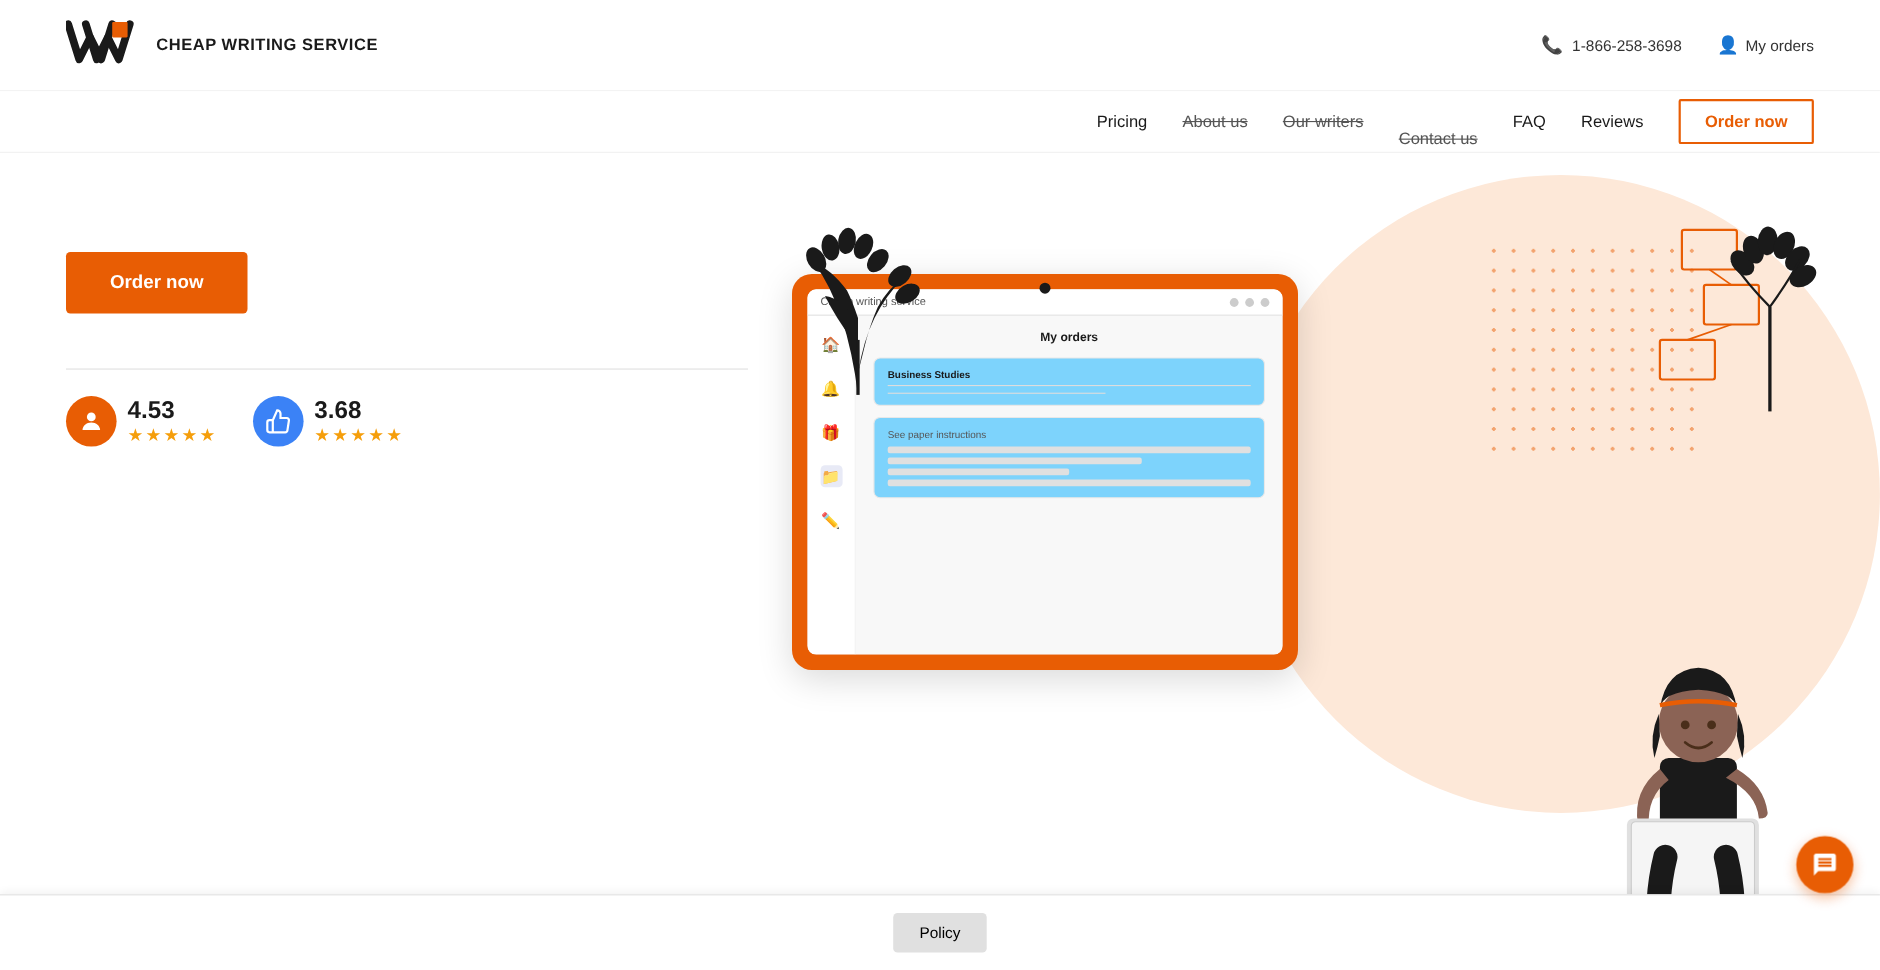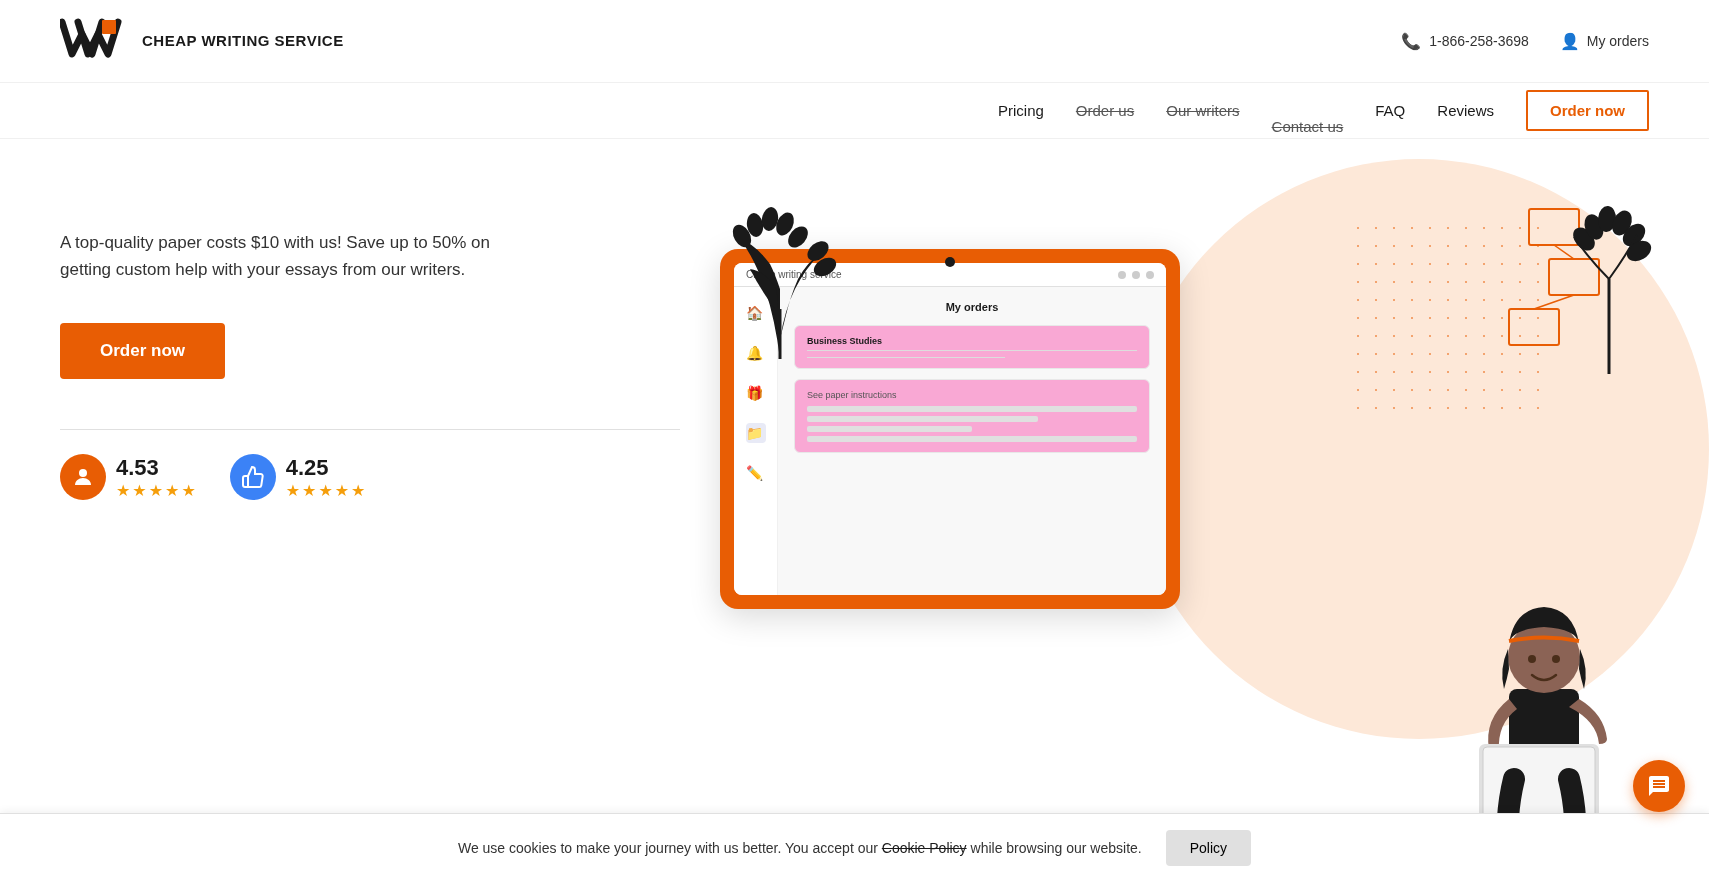--- a/index.html
+++ b/index.html
@@ -260,21 +260,21 @@
       background: #f8f8f8;
     }
     .tablet-orders-title {
       font-size: 11px;
       font-weight: 700;
       color: #1a1a1a;
       margin-bottom: 12px;
       text-align: center;
     }
     .tablet-card {
-      background: #f9a8d4;
+      background: #7dd3fc;
       border-radius: 6px;
       padding: 10px 12px;
       margin-bottom: 10px;
       border: 1px solid #e8e8e8;
     }
     .tablet-card-title {
       font-size: 9px;
       font-weight: 600;
       color: #1a1a1a;
       margin-bottom: 4px;
@@ -388,32 +388,31 @@
     </div>
     <div class="header-orders">
       <span style="font-size:16px;">👤</span>
       <span>My orders</span>
     </div>
   </div>
 </header>
 
 <nav style="display:flex; align-items:center; justify-content:flex-end; padding:0 60px 0 60px; border-bottom:1px solid #f0f0f0; background:#fff; height:56px; gap:32px;">
   <a href="#" class="nav" style="text-decoration:none; font-size:15px; color:#1a1a1a; font-weight:500;">Pricing</a>
-  <a href="#" class="nav" style="text-decoration:line-through; font-size:15px; color:#555;">Order us</a>
+  <a href="#" class="nav" style="text-decoration:line-through; font-size:15px; color:#555;">About us</a>
   <a href="#" class="nav" style="text-decoration:line-through; font-size:15px; color:#555;">Our writers</a>
   <a href="#" class="nav" style="text-decoration:line-through; font-size:15px; color:#555;margin-top:32px;">Contact us</a>
   <a href="#" class="nav" style="text-decoration:none; font-size:15px; color:#1a1a1a;">FAQ</a>
   <a href="#" class="nav" style="text-decoration:none; font-size:15px; color:#1a1a1a;">Reviews</a>
   <button class="nav-order-btn">Order now</button>
 </nav>
 
 <section class="main">
 
   <div class="left-content">
-    <p class="hero-subtitle">A top-quality paper costs $10 with us! Save up to 50% on getting custom help with your essays from our writers.</p>
     <button class="order-btn-main">Order now</button>
     <div class="divider"></div>
 
     
     <div class="ratings">
       <div class="rating-item">
         <div class="rating-icon-wrap" style="background:#e85d04;">
           <svg width="24" height="24" viewBox="0 0 24 24" fill="none">
             <circle cx="12" cy="8" r="4" fill="white"></circle>
             <path d="M4 20c0-4 3.6-7 8-7s8 3 8 7" fill="white"></path>
@@ -424,21 +423,21 @@
           <div class="stars">★★★★★</div>
         </div>
       </div>
       <div class="rating-item">
         <div class="rating-icon-wrap blue">
           <svg width="24" height="24" viewBox="0 0 24 24" fill="none">
             <path d="M14 9V5a3 3 0 0 0-3-3l-4 9v11h11.28a2 2 0 0 0 2-1.7l1.38-9a2 2 0 0 0-2-2.3zM7 22H4a2 2 0 0 1-2-2v-7a2 2 0 0 1 2-2h3" stroke="white" stroke-width="2" fill="none" stroke-linecap="round"></path>
           </svg>
         </div>
         <div>
-          <div class="rating-value">4.25</div>
+          <div class="rating-value">3.68</div>
           <div class="stars">★★★★★</div>
         </div>
       </div>
     </div>
   </div>
 
   <div class="right-illustration">
 
     <div class="circle-bg"></div>
 
@@ -563,27 +562,20 @@
         <path d="M130 200 Q140 240 135 290" stroke="#1a1a1a" stroke-width="22" fill="none" stroke-linecap="round"></path>
 
         <ellipse cx="75" cy="292" rx="18" ry="10" fill="#fff"></ellipse>
         <ellipse cx="132" cy="292" rx="18" ry="10" fill="#fff"></ellipse>
       </svg>
     </div>
   </div>
 </section>
 
 <div class="cookie-bar">
-  <span class="cookie-text">
-    <span>We use cookies to make your journey with us better. You accept our</span>
-    <span> </span>
-    <span class="cookie-policy-link" style="cursor:pointer; text-decoration:line-through;">Cookie Policy</span>
-    <span> </span>
-    <span>while browsing our website.</span>
-  </span>
   <button class="cookie-close-btn">Policy</button>
 </div>
 
 <div class="chat-widget">
   <svg viewBox="0 0 24 24">
     <path d="M20 2H4C2.9 2 2 2.9 2 4v18l4-4h14c1.1 0 2-.9 2-2V4c0-1.1-.9-2-2-2zm-2 12H6v-2h12v2zm0-3H6V9h12v2zm0-3H6V6h12v2z"></path>
   </svg>
 </div>
 
 </body></html>

